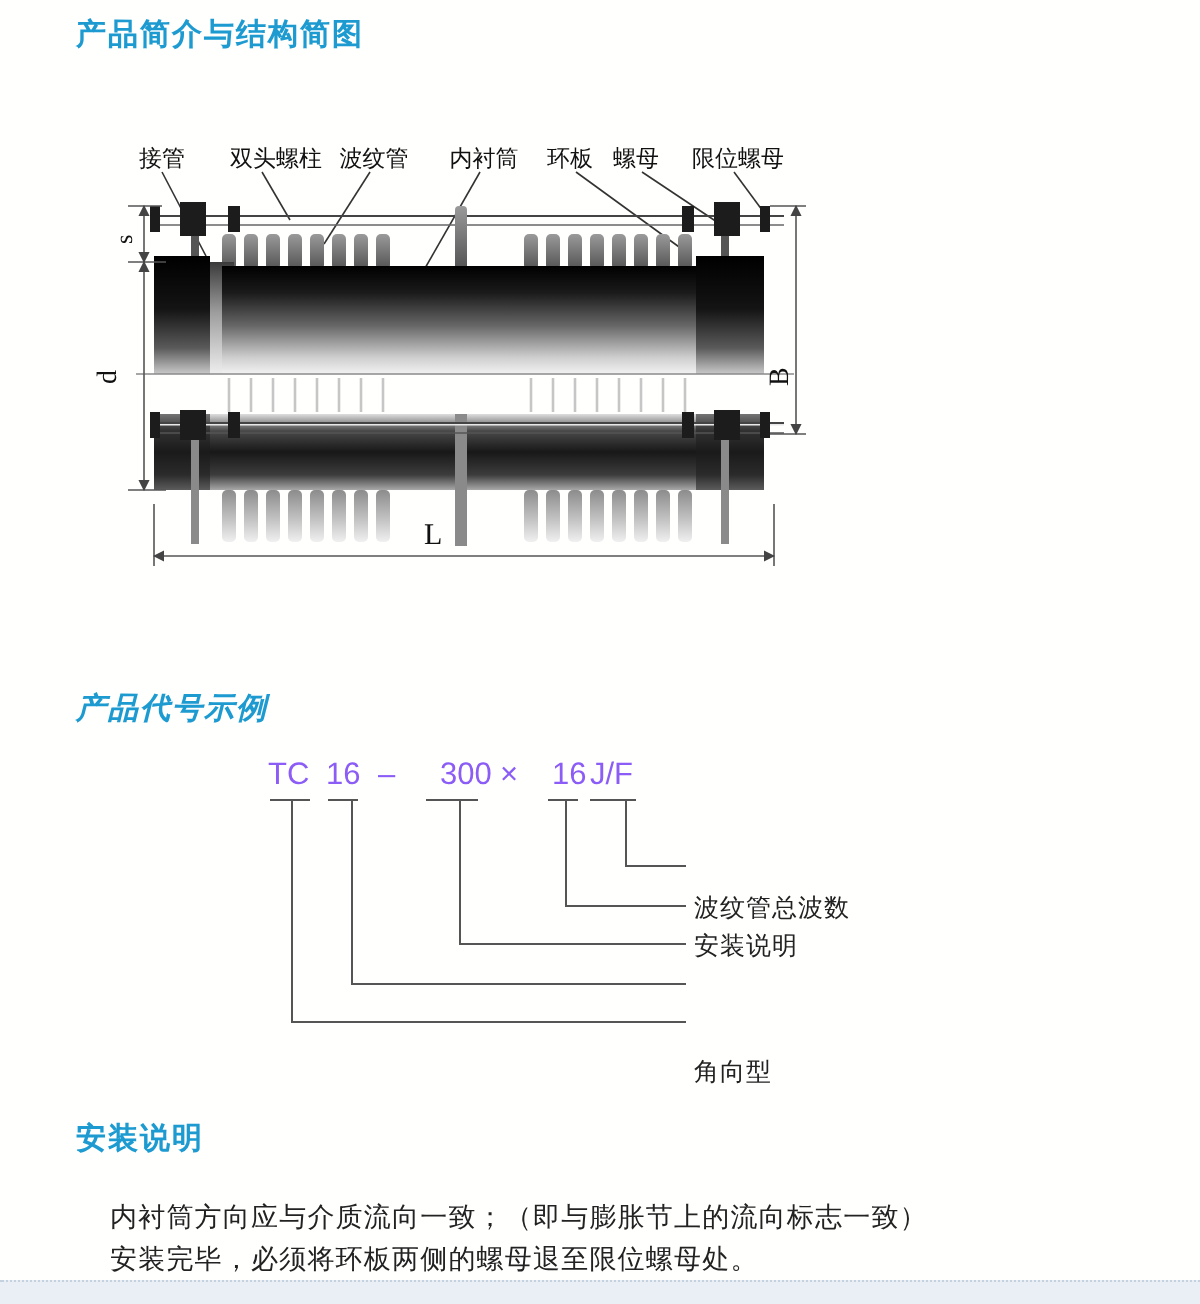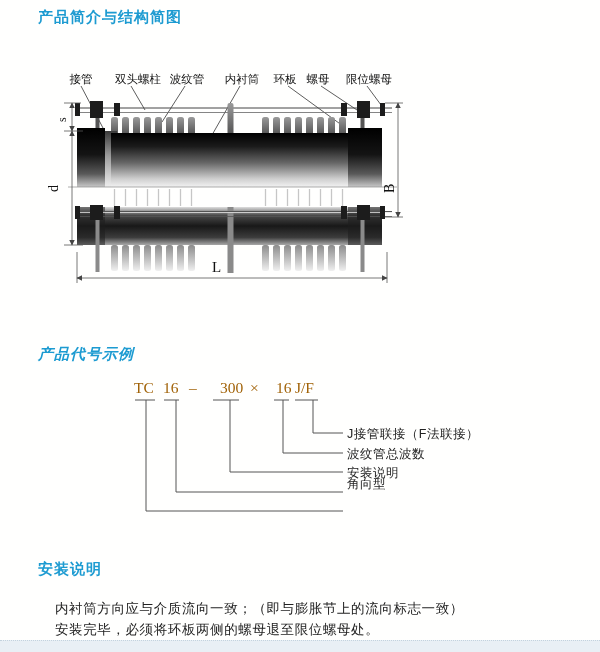--- a/index.html
+++ b/index.html
@@ -4,21 +4,21 @@
 <style>
   * { margin:0; padding:0; box-sizing:border-box; }
   html,body { width:600px; }
   body { font-family:"Liberation Sans","DejaVu Sans",sans-serif; background:#fff; }
   .page { position:relative; width:600px; height:652px; background:#fffffe; overflow:hidden; }
   .section-title { position:absolute; left:38px; font-size:15px; font-weight:bold; color:#1d9bd1; letter-spacing:1px; }
   #title1 { top:8px; }
   #title2 { top:345px;font-style:italic; }
   #title3 { top:560px;font-family:Liberation Serif, serif; }
   .diagram-svg { position:absolute; left:35px; top:60px; }
-  .code-token { position:absolute; font-family:Liberation Serif, serif; font-size:15.5px; color:#a16207; top:379px; }
+  .code-token { position:absolute; font-family:Liberation Sans, sans-serif; font-size:15.5px; color:#8b5cf6; top:379px; }
   .callout-svg { position:absolute; left:130px; top:396px; }
   .callout-label { position:absolute; left:347px; font-size:12.5px; color:#222; letter-spacing:0.5px; white-space:nowrap; }
   .install-line { position:absolute; left:55px; font-size:13.5px; color:#222; letter-spacing:0.6px; white-space:nowrap; }
   #install1 { top:600px; }
   #install2 { top:621px; }
   .bottom-strip { position:absolute; left:0; top:640px; width:600px; height:12px; background:#e9eff5; border-top:1px dotted #c3d2de; }
   svg text { font-family:"Liberation Sans","DejaVu Sans",sans-serif; }
   svg .dim { font-family:"Liberation Serif","DejaVu Serif",serif; fill:#111; }
 </style>
 </head>
@@ -230,24 +230,23 @@
       <line x1="144" y1="4" x2="159" y2="4"></line>
       <line x1="165" y1="4" x2="188" y2="4"></line>
       <polyline points="16,4 16,115 213,115"></polyline>
       <polyline points="46,4 46,96 213,96"></polyline>
       <polyline points="100,4 100,76 213,76"></polyline>
       <polyline points="153,4 153,57 213,57"></polyline>
       <polyline points="183,4 183,37 213,37"></polyline>
     </g>
   </svg>
 
-  <div class="callout-label" style="top:426px">J接管联接（F法联接）</div>
   <div class="callout-label" style="top:446px">波纹管总波数</div>
   <div class="callout-label" style="top:465px">安装说明</div>
-  <div class="callout-label" style="top:476px">角向型</div>
+  <div class="callout-label" style="top:528px">角向型</div>
 
   <div class="section-title" id="title3">安装说明</div>
 
   <div class="install-line" id="install1">内衬筒方向应与介质流向一致；（即与膨胀节上的流向标志一致）</div>
   <div class="install-line" id="install2">安装完毕，必须将环板两侧的螺母退至限位螺母处。</div>
 
   <div class="bottom-strip"></div>
 </div>
 
 </body></html>

